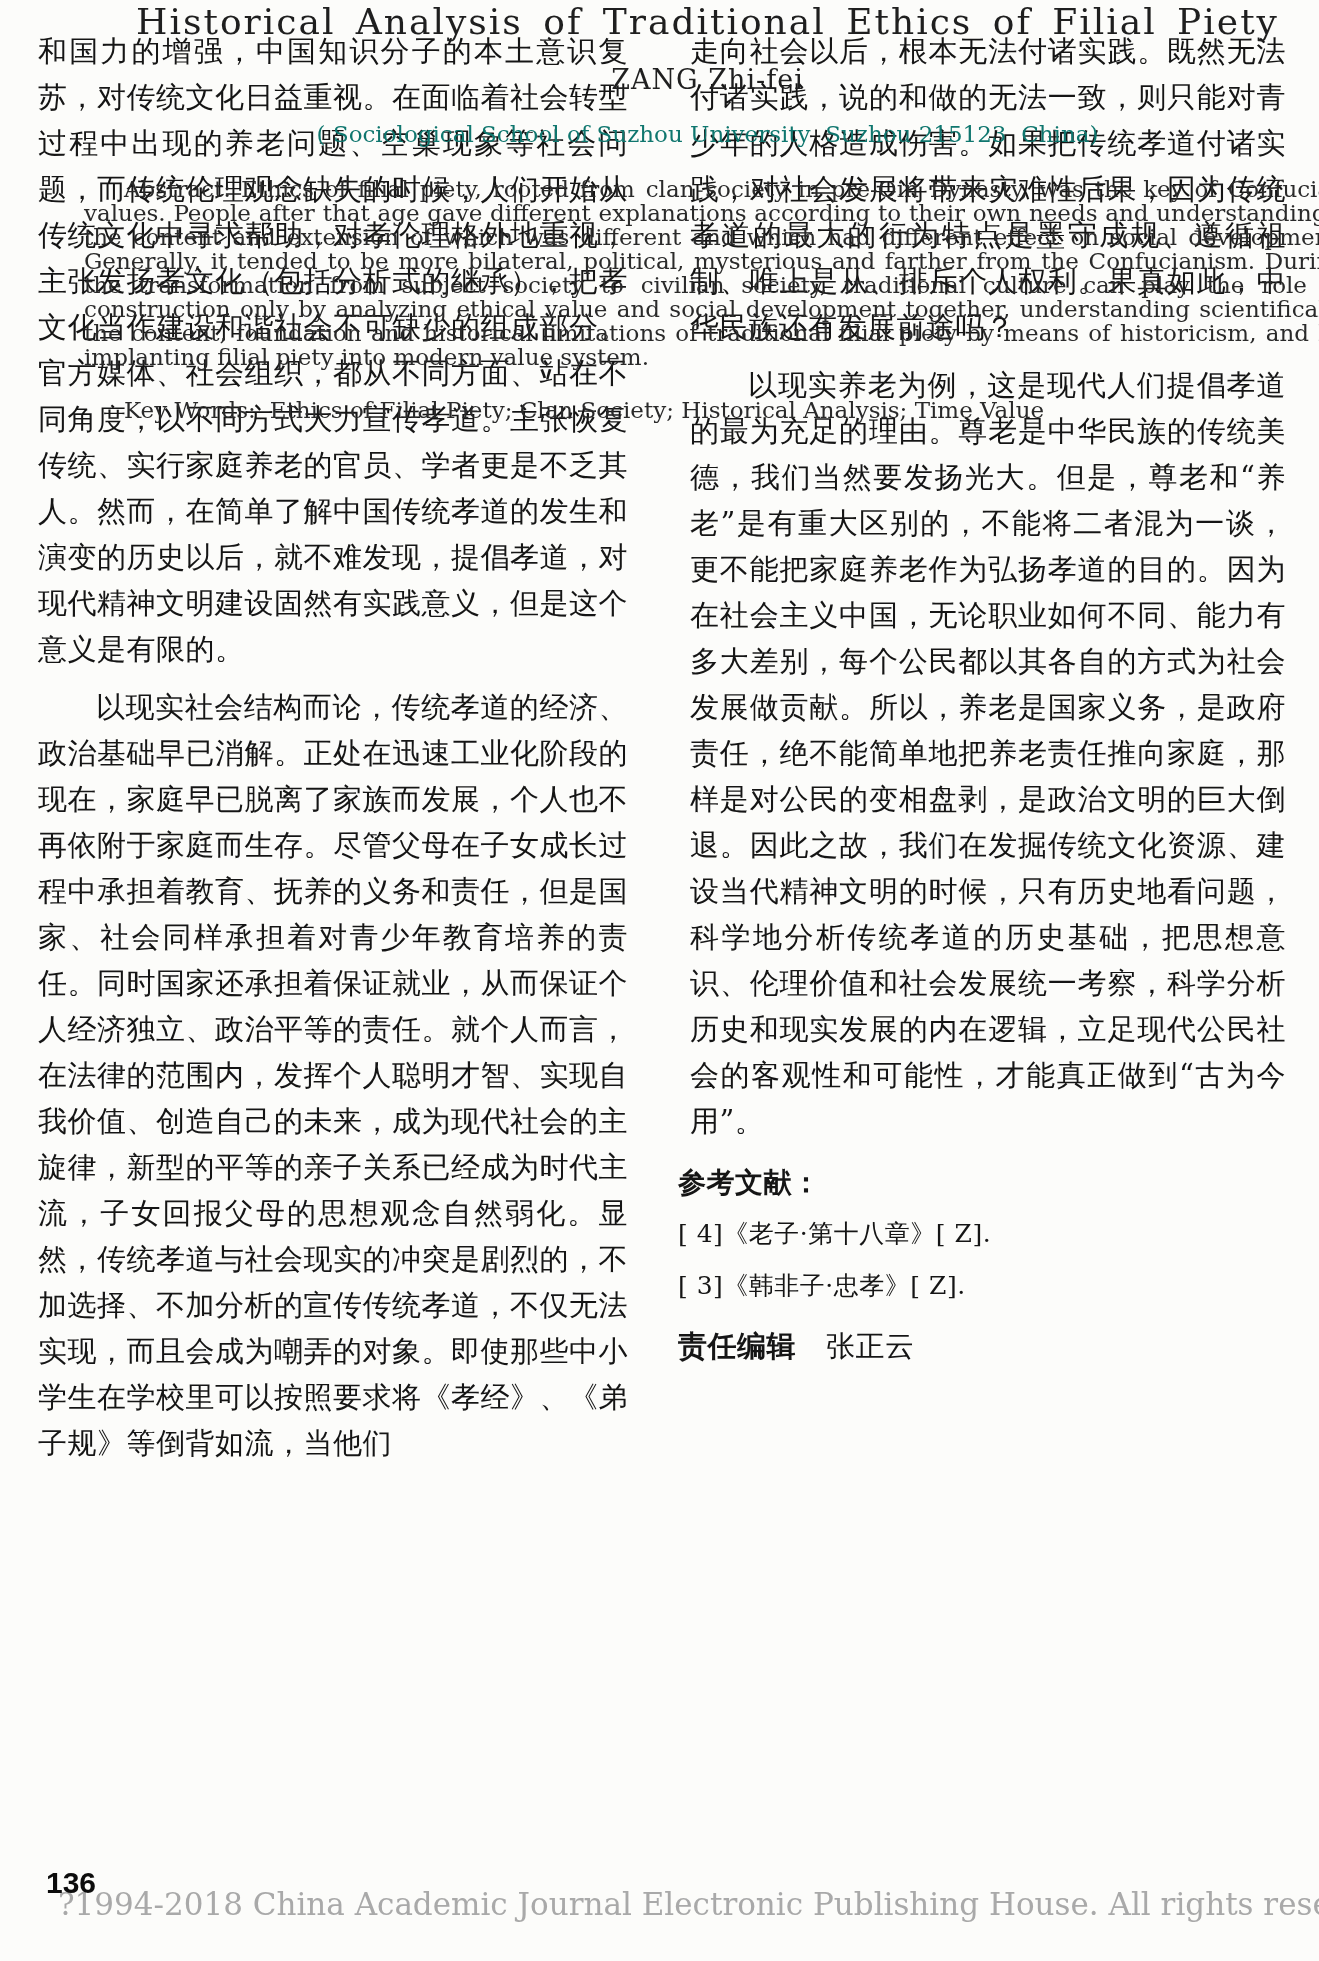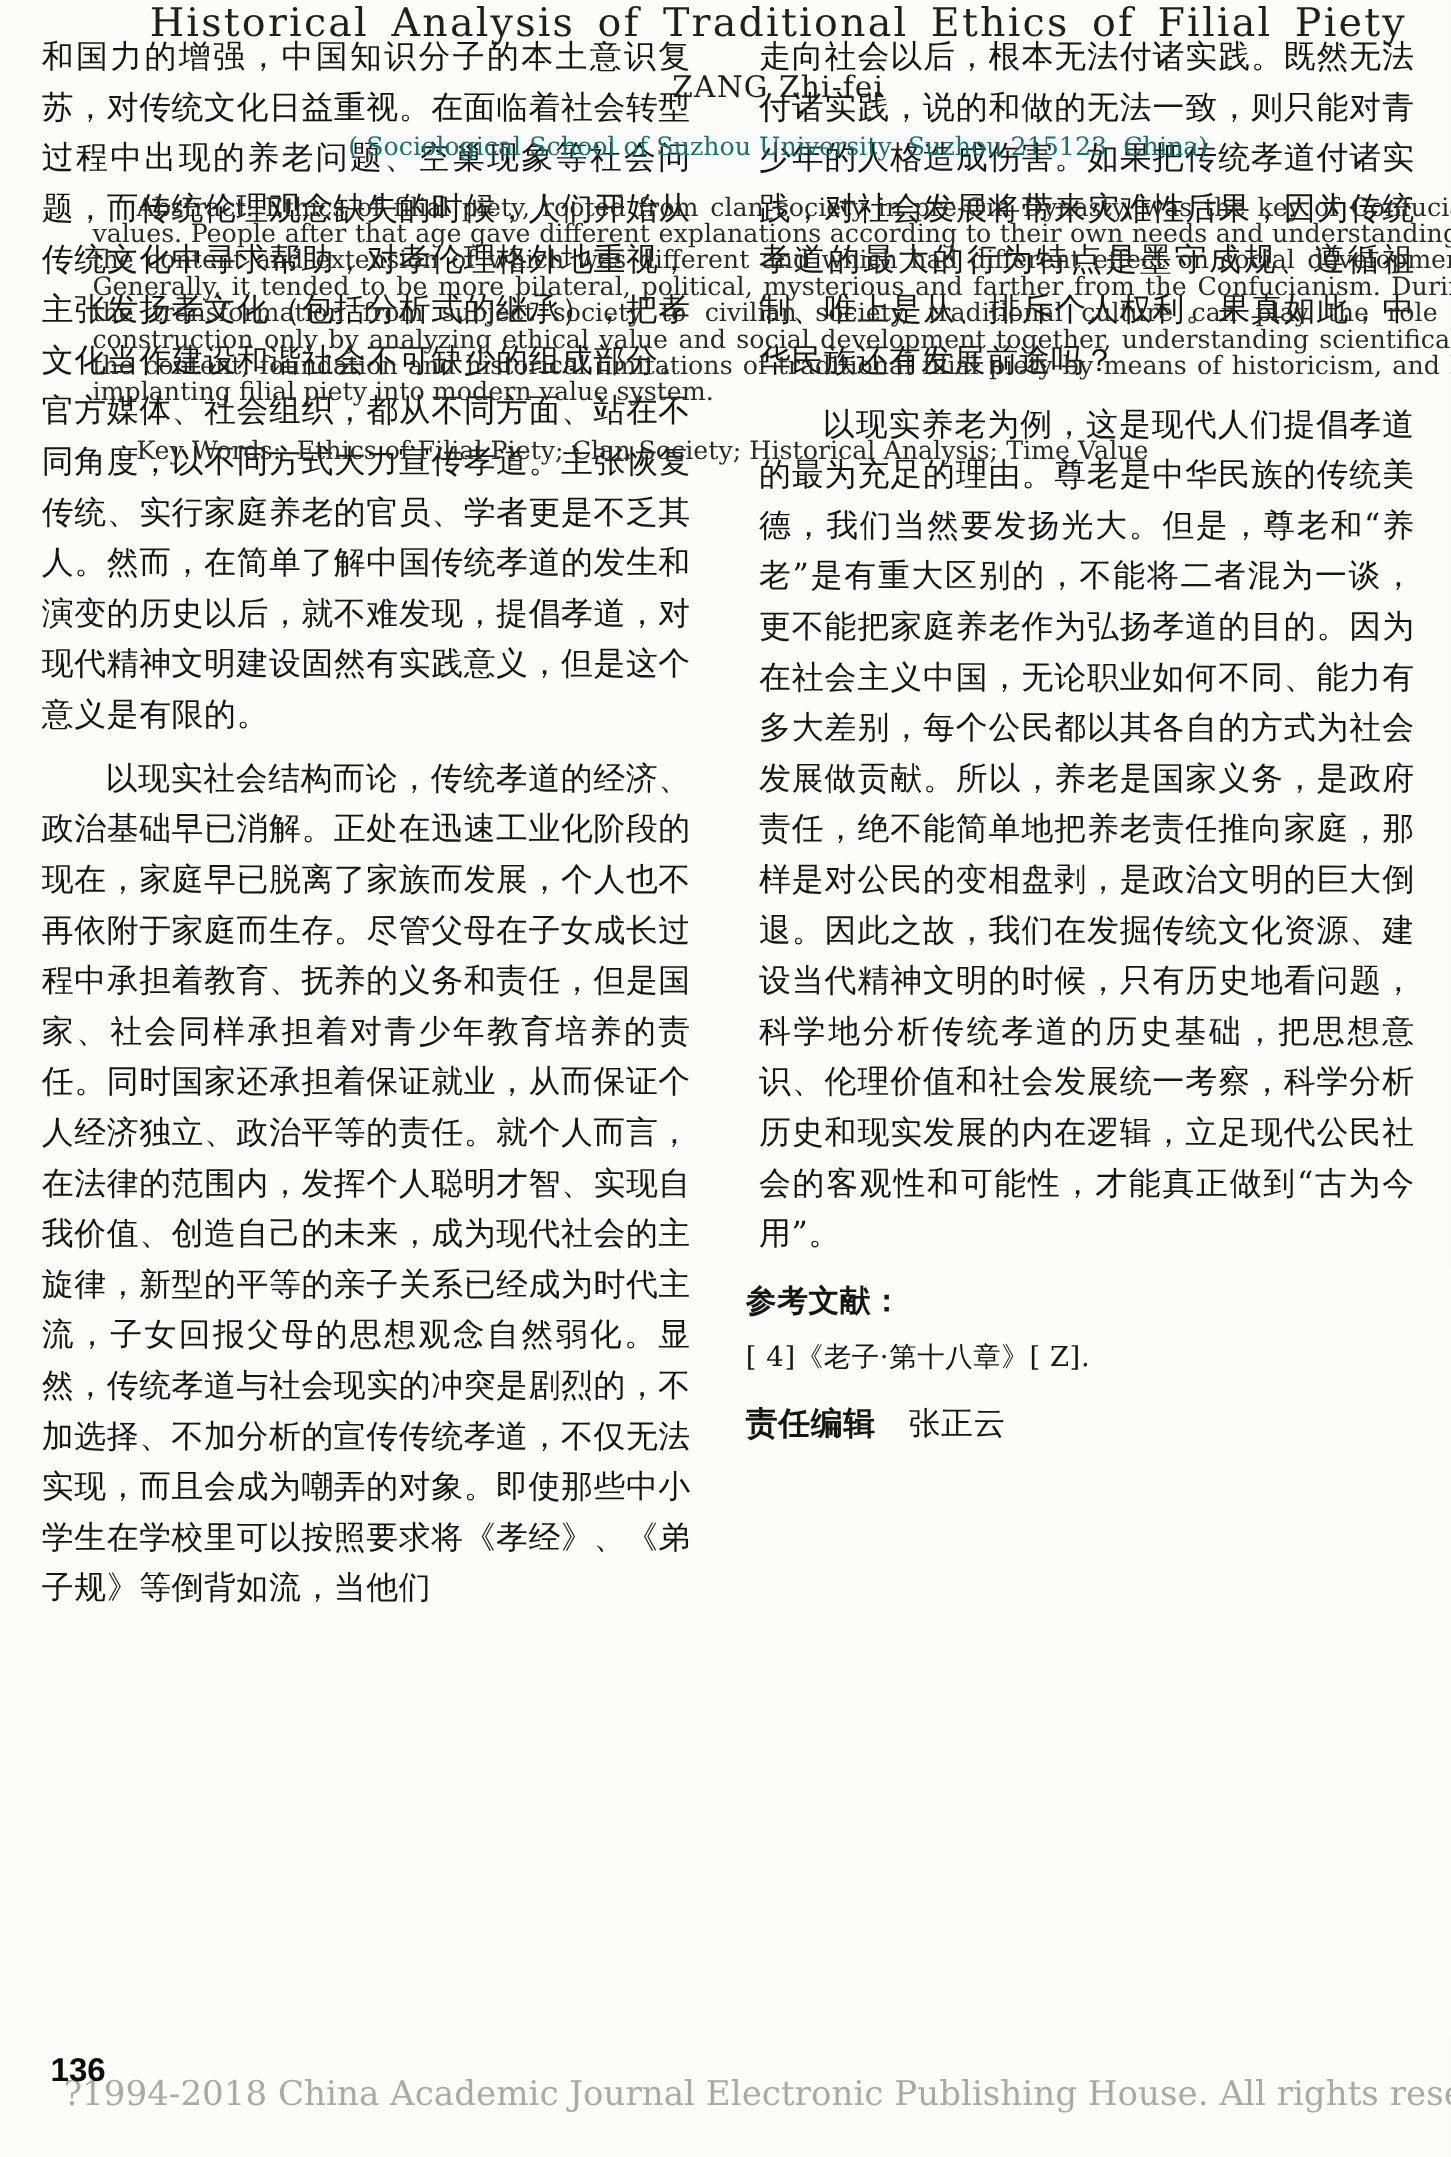--- a/index.html
+++ b/index.html
@@ -99,20 +99,21 @@
     <p class="p-indent">以现实社会结构而论，传统孝道的经济、政治基础早已消解。正处在迅速工业化阶段的现在，家庭早已脱离了家族而发展，个人也不再依附于家庭而生存。尽管父母在子女成长过程中承担着教育、抚养的义务和责任，但是国家、社会同样承担着对青少年教育培养的责任。同时国家还承担着保证就业，从而保证个人经济独立、政治平等的责任。就个人而言，在法律的范围内，发挥个人聪明才智、实现自我价值、创造自己的未来，成为现代社会的主旋律，新型的平等的亲子关系已经成为时代主流，子女回报父母的思想观念自然弱化。显然，传统孝道与社会现实的冲突是剧烈的，不加选择、不加分析的宣传传统孝道，不仅无法实现，而且会成为嘲弄的对象。即使那些中小学生在学校里可以按照要求将《孝经》、《弟子规》等倒背如流，当他们</p>
   </div>
 
   <div class="col col-right">
     <p>走向社会以后，根本无法付诸实践。既然无法付诸实践，说的和做的无法一致，则只能对青少年的人格造成伤害。如果把传统孝道付诸实践，对社会发展将带来灾难性后果，因为传统孝道的最大的行为特点是墨守成规、遵循祖制、唯上是从、排斥个人权利。果真如此，中华民族还有发展前途吗？</p>
     <p class="p-indent">以现实养老为例，这是现代人们提倡孝道的最为充足的理由。尊老是中华民族的传统美德，我们当然要发扬光大。但是，尊老和“养老”是有重大区别的，不能将二者混为一谈，更不能把家庭养老作为弘扬孝道的目的。因为在社会主义中国，无论职业如何不同、能力有多大差别，每个公民都以其各自的方式为社会发展做贡献。所以，养老是国家义务，是政府责任，绝不能简单地把养老责任推向家庭，那样是对公民的变相盘剥，是政治文明的巨大倒退。因此之故，我们在发掘传统文化资源、建设当代精神文明的时候，只有历史地看问题，科学地分析传统孝道的历史基础，把思想意识、伦理价值和社会发展统一考察，科学分析历史和现实发展的内在逻辑，立足现代公民社会的客观性和可能性，才能真正做到“古为今用”。</p>
 
     <div>
       <div class="refs-heading">参考文献：</div>
       <div class="ref-item">[ 4]《老子·第十八章》[ Z].</div>
+      <div class="ref-item">[ 3]《韩非子·忠孝》[ Z].</div>
     </div>
 
     <div class="editor-line">
       <span class="editor-label">责任编辑</span><span>张正云</span>
     </div>
   </div>
 
   <div class="english">
     <div class="en-title">Historical Analysis of Traditional Ethics of Filial Piety</div>
     <div class="en-author">ZANG Zhi-fei</div>

